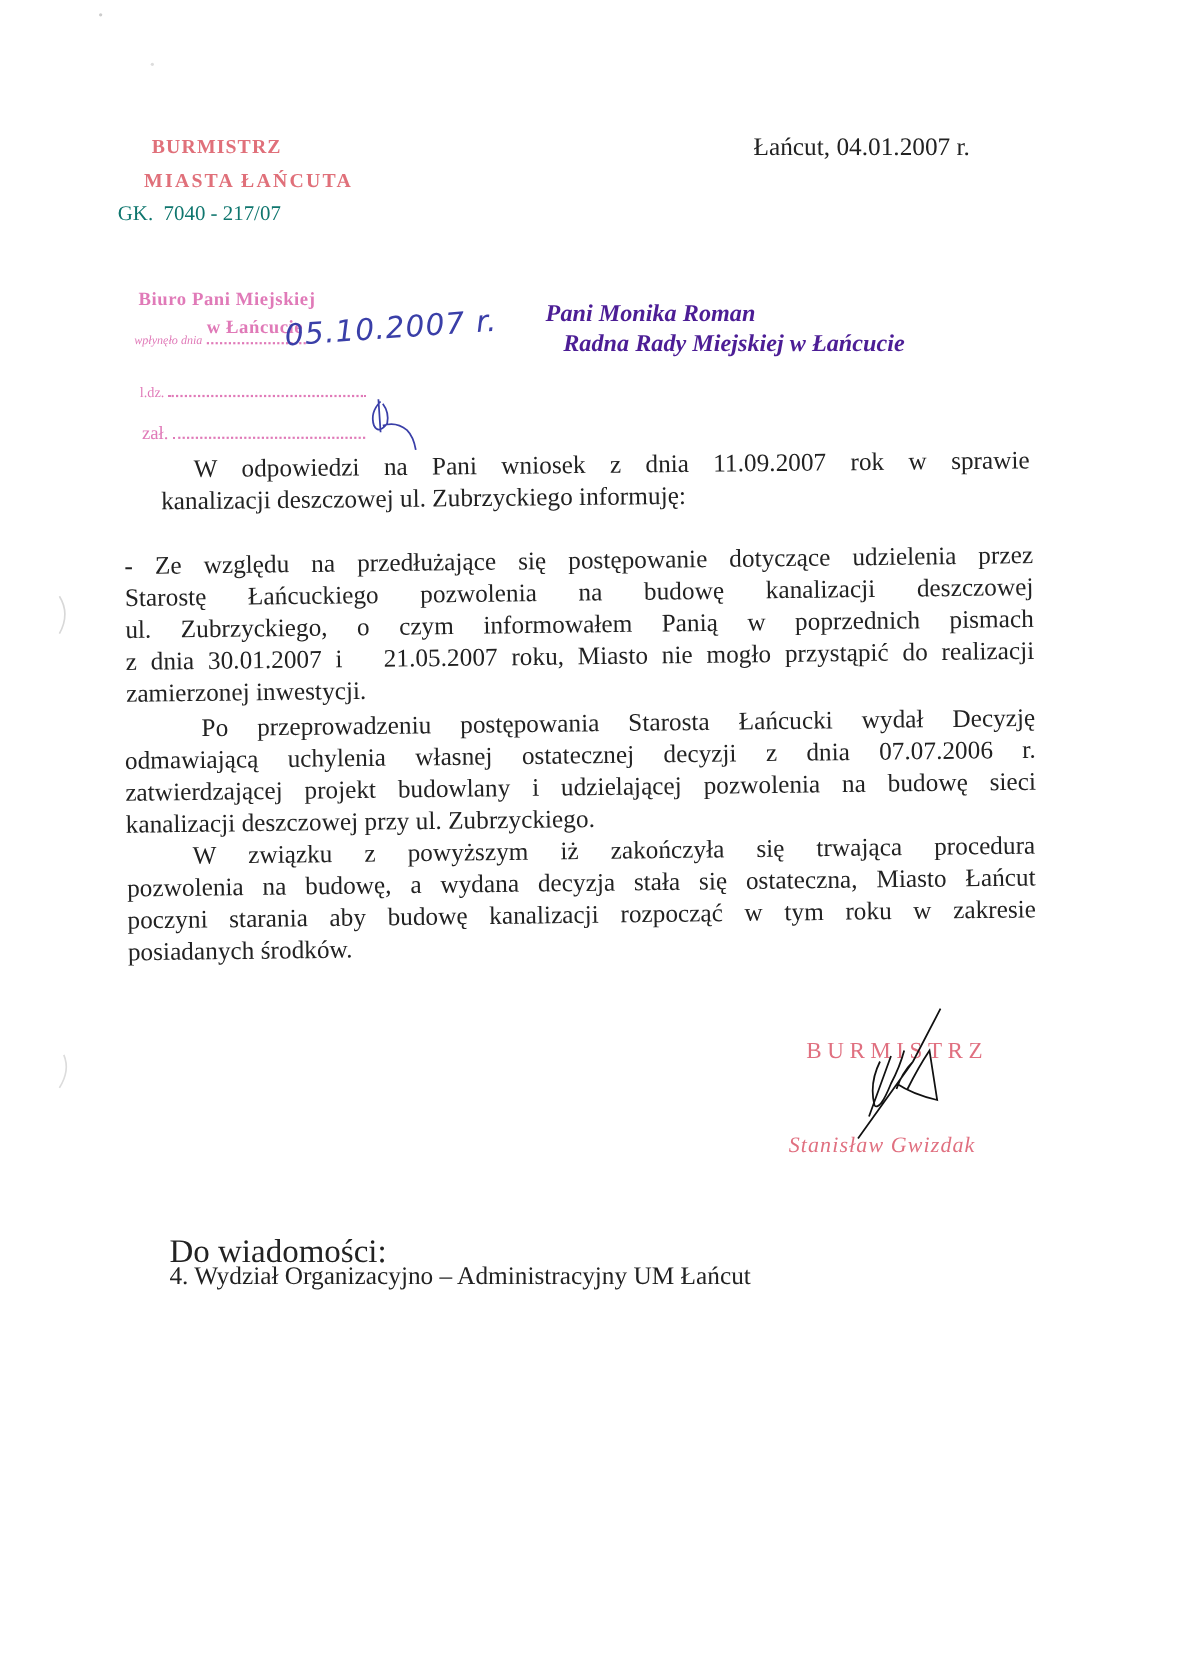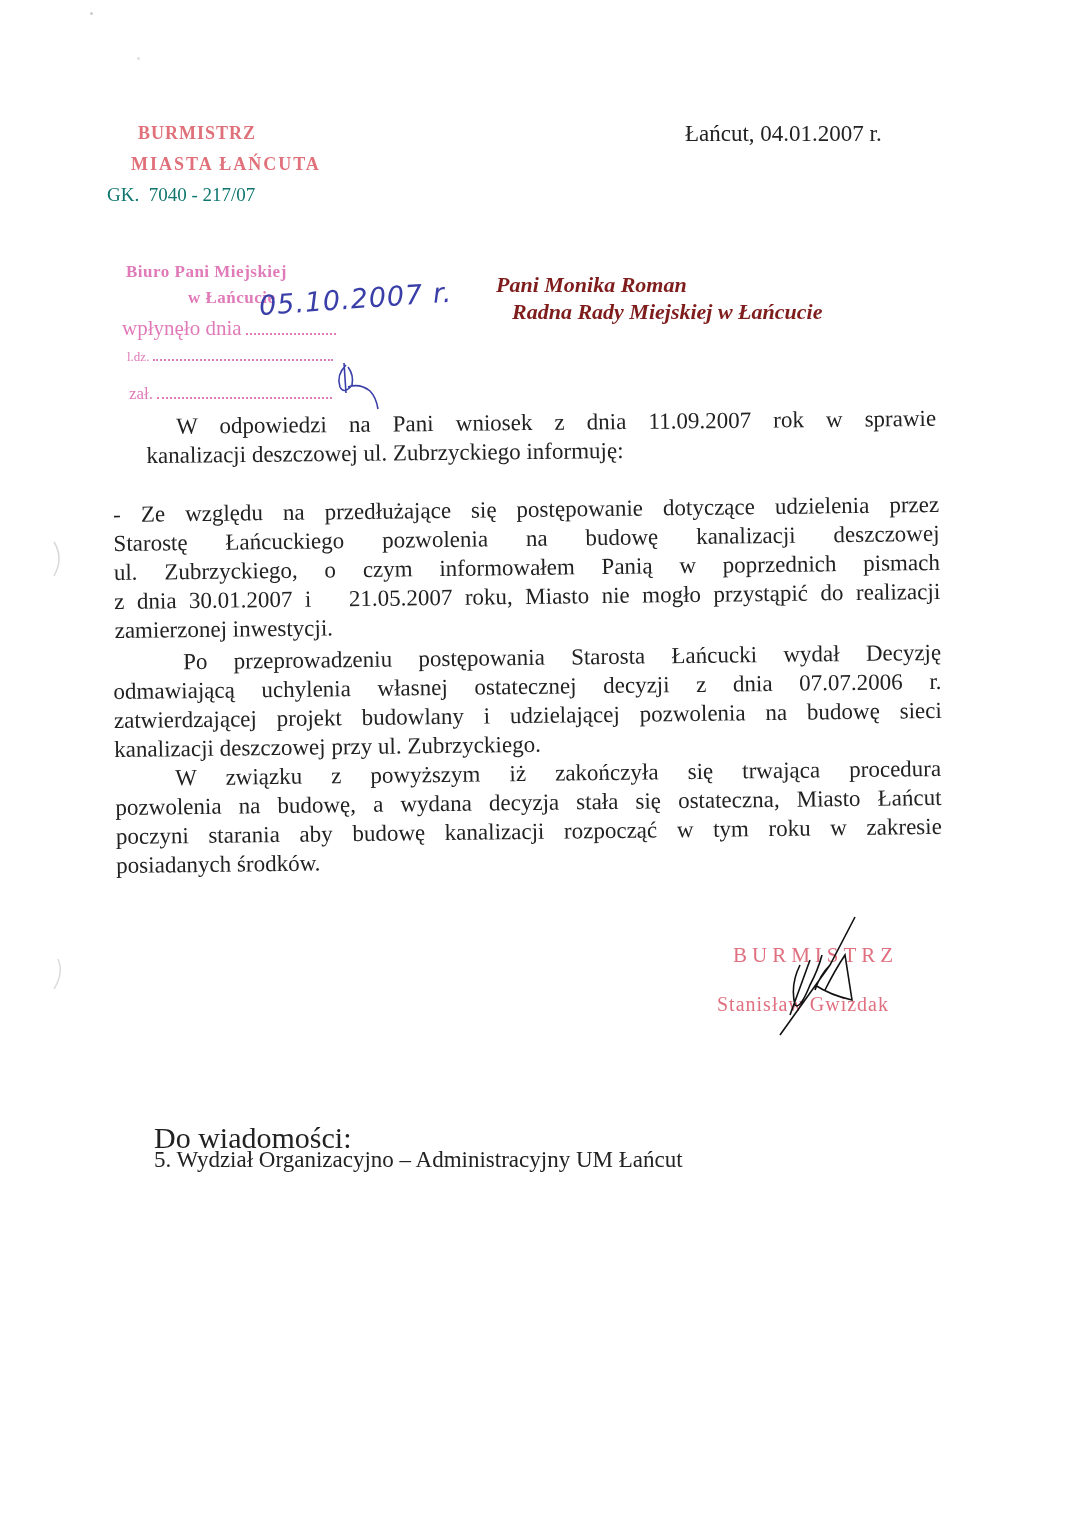--- a/index.html
+++ b/index.html
@@ -30,21 +30,21 @@
 
     #place-date { left: 685px; top: 121px; font-size: 23px; color: #222; }
 
     
     .stamp-pink {
       color: #e07ab8;
       font-family: "Liberation Serif", "DejaVu Serif", serif;
     }
     #rc-title  { left: 126px; top: 262px; font-size: 17px; font-weight: bold; letter-spacing: 0.5px; }
     #rc-city   { left: 178px; top: 288px; font-size: 17px; font-weight: bold; letter-spacing: 0.5px; margin-left: 10px; }
-    #rc-recv   { left: 122px; top: 316px; font-size: 21px; }
+    #rc-recv   { left: 122px; top: 299px; font-size: 11px; font-style: italic; }
     #rc-ldz    { left: 127px; top: 347px; font-size: 13px; }
     #rc-zal    { left: 129px; top: 384px; font-size: 17px; }
     .dots {
       display: inline-block;
       border-bottom: 2px dotted #e07ab8;
       height: 12px;
       vertical-align: baseline;
     }
     #rc-recv .dots { width: 90px; margin-left: 4px; }
     #rc-ldz .dots  { width: 180px; margin-left: 4px; }
@@ -62,21 +62,21 @@
       transform-origin: left center;
     }
     #hw-initials { left: 330px; top: 355px; }
 
     
     .addressee {
       font-family: "Liberation Serif", "DejaVu Serif", serif;
       font-weight: bold;
       font-style: italic;
       font-size: 22px;
-      color: #7f1d1d;
+      color: #4c1d95;
       text-align: center;
     }
     #addr-name  { left: 496px; top: 272px; }
     #addr-title { left: 496px; top: 299px; margin-left: 16px; }
 
     
     .body-text {
       font-family: "Liberation Serif", "DejaVu Serif", serif;
       font-size: 23px;
       color: #222;
@@ -97,23 +97,24 @@
 
     
     #sig-role {
       left: 733px; top: 943px;
       font-size: 21px;
       color: #e07080;
       letter-spacing: 5px;
       font-family: "Liberation Serif", "DejaVu Serif", serif;
     }
     #sig-name {
-      left: 717px; top: 993px;
+      left: 717px; top: 1030px;
       font-size: 20px;
       color: #e07080;
+      font-style: italic;
       letter-spacing: 1px;
       font-family: "Liberation Serif", "DejaVu Serif", serif;
     }
     #sig-scribble { left: 760px; top: 915px; }
 
     
     #cc-title { left: 154px; top: 1121px; font-size: 30px; color: #222; }
     #cc-item  { left: 154px; top: 1147px; font-size: 23px; color: #222; }
 
     
@@ -180,13 +181,13 @@
 
 <div>
   <div class="abs" id="sig-role">BURMISTRZ</div>
   <div class="abs" id="sig-name">Stanisław Gwizdak</div>
   <svg class="abs" id="sig-scribble" width="110" height="125" viewBox="0 0 110 125">
     <path d="M95 2 L70 50 L20 120 M70 50 Q60 60 55 75 M50 45 L30 100 M40 50 Q30 70 35 90 Q40 95 50 70 Q58 55 62 40 M55 70 Q70 80 92 85 L85 40 Q75 55 65 75" stroke="#111" stroke-width="1.6" fill="none"></path>
   </svg>
 </div>
 
 <div class="abs" id="cc-title">Do wiadomości:</div>
-<div class="abs" id="cc-item">5. Wydział Organizacyjno – Administracyjny UM Łańcut</div>
+<div class="abs" id="cc-item">4. Wydział Organizacyjno – Administracyjny UM Łańcut</div>
 
 </body></html>

